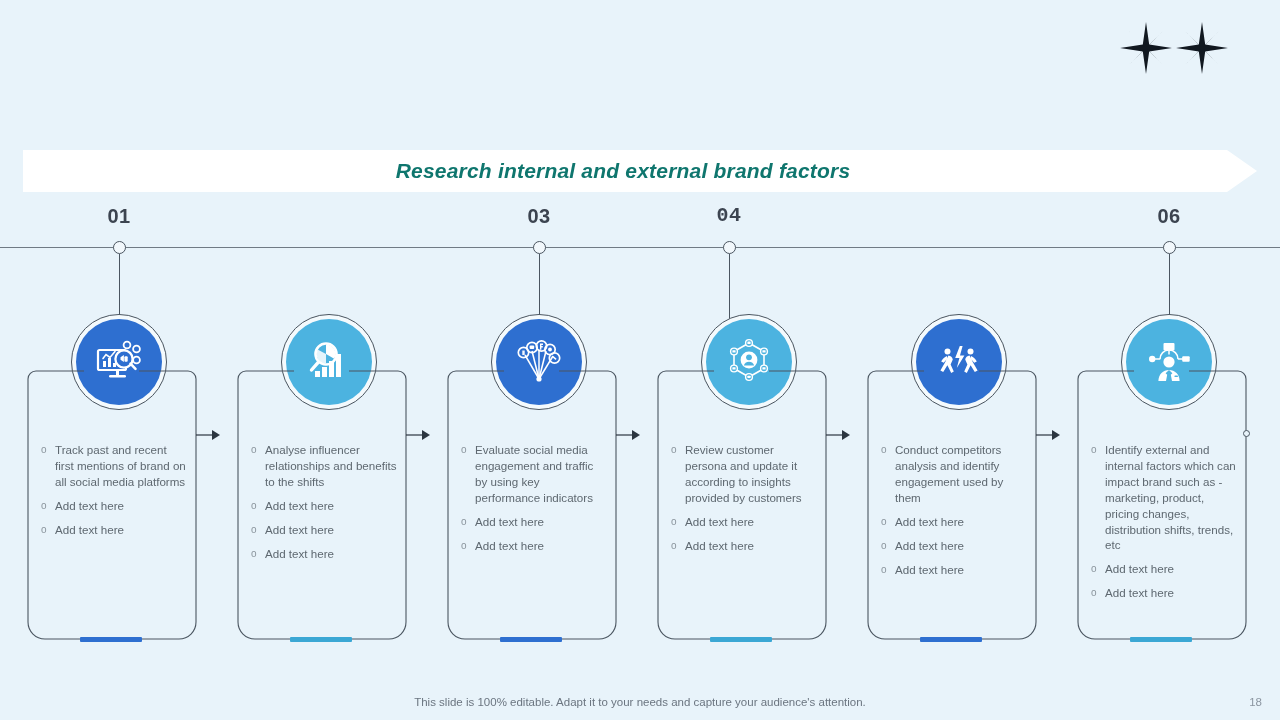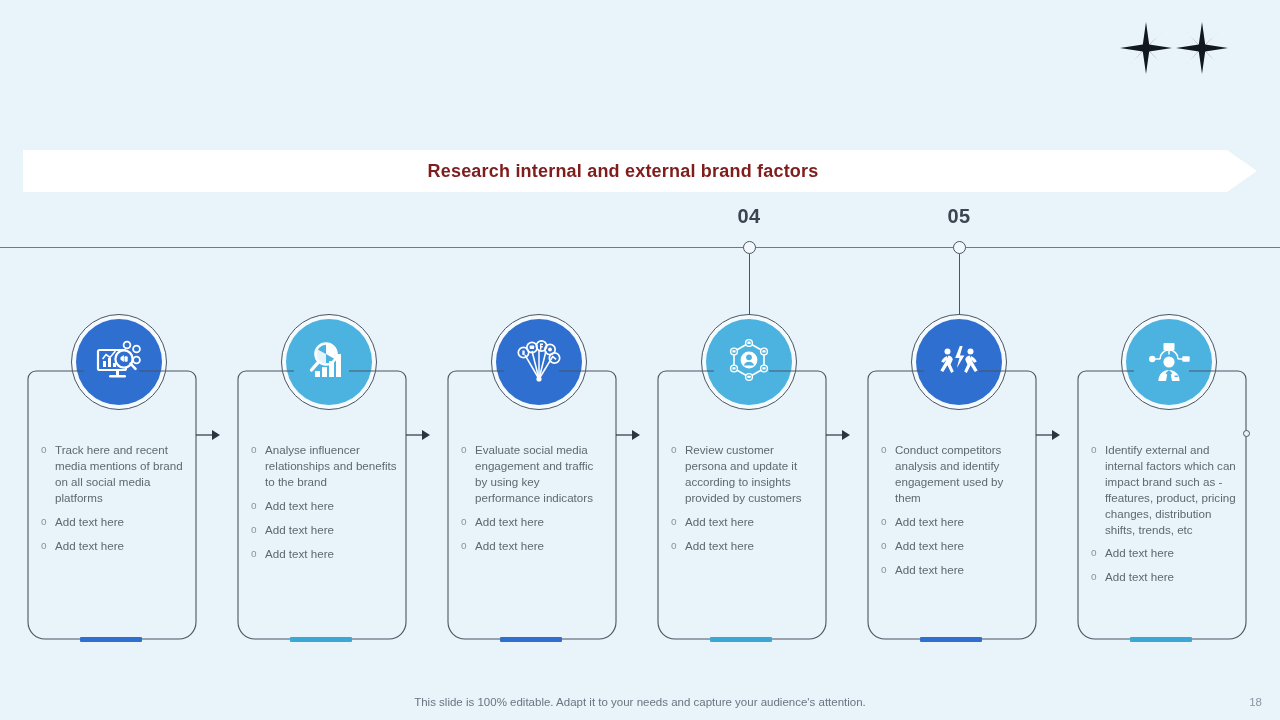--- a/index.html
+++ b/index.html
@@ -28,21 +28,21 @@
   }
 
   
   .banner-wrap{
     position:absolute;left:23px;top:150px;width:1234px;height:42px;
   }
   .banner-bg{position:absolute;inset:0;}
   .banner-text{
     position:absolute;left:0;right:34px;top:0;height:42px;
     display:flex;align-items:center;justify-content:center;
-    font-size:18px;font-weight:bold;color:#7f1d1d;letter-spacing:.2px;
+    font-size:21px;font-weight:bold;color:#0f766e;letter-spacing:.2px;font-style:italic;
   }
 
   
   .axis{
     position:absolute;left:0;top:247px;width:1280px;height:1px;
     background:#5a646e;opacity:.85;
   }
   .step{position:absolute;top:206px;width:210px;}
   .step-num{
     text-align:center;font-size:20px;font-weight:bold;color:#3c4450;
@@ -133,20 +133,25 @@
 
   <div class="banner-wrap">
     <svg class="banner-bg" width="1234" height="42" viewBox="0 0 1234 42" preserveAspectRatio="none">
       <path d="M0,0 H1204 L1234,21 L1204,42 H0 Z" fill="#ffffff"></path>
     </svg>
     <div class="banner-text">Research internal and external brand factors</div>
   </div>
 
   <div class="axis"></div>
 
+  <div class="step" style="left:14px;">
+    <div class="step-num">01</div>
+    <div class="node"></div>
+    <div class="drop"></div>
+  </div>
   <div class="badge" style="left:71px;top:314px;">
     <div class="badge-ring"></div>
     <div class="badge-disc" style="background:#2e6fd0">
       <svg width="50" height="50" viewBox="0 0 50 50">
         <g fill="#ffffff">
           <rect x="4" y="13" width="28" height="20" rx="1.6" fill="none" stroke="#fff" stroke-width="2.2"></rect>
           <rect x="22" y="33" width="3" height="5"></rect>
             <rect x="15" y="38" width="17" height="2.4" rx="1.2"></rect>
           <rect x="9" y="24" width="3" height="6"></rect>
             <rect x="14" y="21" width="3" height="9"></rect>
@@ -164,21 +169,21 @@
       </svg>
     </div>
   </div>
   <div class="card" style="left:27px;top:370px;width:170px;height:270px;">
     <svg class="card-frame" width="170" height="270" viewBox="0 0 170 270">
       <path d="M57 1 H9 a8 8 0 0 0 -8 8 V252 a17 17 0 0 0 17 17 H152 a17 17 0 0 0 17 -17 V9 a8 8 0 0 0 -8 -8 H112" fill="none" stroke="#4a5560" stroke-width="1.1"></path>
     </svg>
     <div class="card-body" style="top:72px;">
       <div class="bullet">
           <span class="dot">o</span>
-          <span class="txt">Track here and recent media mentions of brand on all social media platforms</span>
+          <span class="txt">Track past and recent first mentions of brand on all social media platforms</span>
         </div>
       <div class="bullet">
           <span class="dot">o</span>
           <span class="txt">Add text here</span>
         </div>
       <div class="bullet">
           <span class="dot">o</span>
           <span class="txt">Add text here</span>
         </div>
     </div>
@@ -206,21 +211,21 @@
       </svg>
     </div>
   </div>
   <div class="card" style="left:237px;top:370px;width:170px;height:270px;">
     <svg class="card-frame" width="170" height="270" viewBox="0 0 170 270">
       <path d="M57 1 H9 a8 8 0 0 0 -8 8 V252 a17 17 0 0 0 17 17 H152 a17 17 0 0 0 17 -17 V9 a8 8 0 0 0 -8 -8 H112" fill="none" stroke="#4a5560" stroke-width="1.1"></path>
     </svg>
     <div class="card-body" style="top:72px;">
       <div class="bullet">
           <span class="dot">o</span>
-          <span class="txt">Analyse influencer relationships and benefits to the brand</span>
+          <span class="txt">Analyse influencer relationships and benefits to the shifts</span>
         </div>
       <div class="bullet">
           <span class="dot">o</span>
           <span class="txt">Add text here</span>
         </div>
       <div class="bullet">
           <span class="dot">o</span>
           <span class="txt">Add text here</span>
         </div>
       <div class="bullet">
@@ -228,20 +233,25 @@
           <span class="txt">Add text here</span>
         </div>
     </div>
     <div class="accent" style="left:53px;width:62px;bottom:-2px;background:#3ba7d4"></div>
   </div>
   <svg class="conn" style="left:406px;top:425px;" width="26" height="16" viewBox="0 0 26 16">
     <path d="M0 10 H18" stroke="#2b3540" stroke-width="1.2" fill="none"></path>
     <path d="M16 5 L24 10 L16 15 Z" fill="#2b3540"></path>
   </svg>
 
+  <div class="step" style="left:434px;">
+    <div class="step-num">03</div>
+    <div class="node"></div>
+    <div class="drop"></div>
+  </div>
   <div class="badge" style="left:491px;top:314px;">
     <div class="badge-ring"></div>
     <div class="badge-disc" style="background:#2e6fd0">
       <svg width="50" height="50" viewBox="0 0 50 50">
         <g stroke="#ffffff" stroke-width="1.5" fill="none">
           <path d="M25 42 L11 18"></path>
             <path d="M25 42 L18 14"></path>
             <path d="M25 42 L25 12.5"></path>
           <path d="M25 42 L32 14"></path>
             <path d="M25 42 L39 19"></path>
@@ -282,21 +292,21 @@
           <span class="txt">Add text here</span>
         </div>
     </div>
     <div class="accent" style="left:53px;width:62px;bottom:-2px;background:#2e6fd0"></div>
   </div>
   <svg class="conn" style="left:616px;top:425px;" width="26" height="16" viewBox="0 0 26 16">
     <path d="M0 10 H18" stroke="#2b3540" stroke-width="1.2" fill="none"></path>
     <path d="M16 5 L24 10 L16 15 Z" fill="#2b3540"></path>
   </svg>
 
-  <div class="step" style="left:644px;">
+  <div class="step" style="left:624px;font-family:Liberation Mono, monospace;">
     <div class="step-num">04</div>
     <div class="node"></div>
     <div class="drop"></div>
   </div>
   <div class="badge" style="left:701px;top:314px;">
     <div class="badge-ring"></div>
     <div class="badge-disc" style="background:#4cb3e0">
       <svg width="50" height="50" viewBox="0 0 50 50">
         <path d="M25 6 L40 14.5 V31.5 L25 40 L10 31.5 V14.5 Z" fill="none" stroke="#fff" stroke-width="1.6"></path>
         <circle cx="25" cy="23" r="8.4" fill="#fff"></circle>
@@ -339,25 +349,20 @@
           <span class="txt">Add text here</span>
         </div>
     </div>
     <div class="accent" style="left:53px;width:62px;bottom:-2px;background:#3ba7d4"></div>
   </div>
   <svg class="conn" style="left:826px;top:425px;" width="26" height="16" viewBox="0 0 26 16">
     <path d="M0 10 H18" stroke="#2b3540" stroke-width="1.2" fill="none"></path>
     <path d="M16 5 L24 10 L16 15 Z" fill="#2b3540"></path>
   </svg>
 
-  <div class="step" style="left:854px;">
-    <div class="step-num">05</div>
-    <div class="node"></div>
-    <div class="drop"></div>
-  </div>
   <div class="badge" style="left:911px;top:314px;">
     <div class="badge-ring"></div>
     <div class="badge-disc" style="background:#2e6fd0">
       <svg width="50" height="50" viewBox="0 0 50 50">
         <g fill="#ffffff">
           <path d="M25.8 9 L21.2 21 h4.2 l-2.6 10 7.6 -12.6 h-4.4 L28.6 9 z"></path>
           <circle cx="13.5" cy="14.5" r="3"></circle>
           <path d="M13 19 c-2.6 1.2 -4.6 3 -5.8 5.4 l2.6 1.4 c1 -1.8 2.2 -2.8 3.6 -3.6 z"></path>
           <path d="M14.4 18.6 c2.4 .4 4 1.8 4.4 4 l-2.2 4.8 3.2 7.2 -2.6 1.4 -3.8 -7.8 -4.2 6.8 -2.8 -1.4 4.6 -8 z"></path>
           <path d="M7.4 31.4 l-3 5.2 2.6 1.4 3.2 -5.2z" opacity=".0"></path>
@@ -390,20 +395,25 @@
           <span class="txt">Add text here</span>
         </div>
     </div>
     <div class="accent" style="left:53px;width:62px;bottom:-2px;background:#2e6fd0"></div>
   </div>
   <svg class="conn" style="left:1036px;top:425px;" width="26" height="16" viewBox="0 0 26 16">
     <path d="M0 10 H18" stroke="#2b3540" stroke-width="1.2" fill="none"></path>
     <path d="M16 5 L24 10 L16 15 Z" fill="#2b3540"></path>
   </svg>
 
+  <div class="step" style="left:1064px;">
+    <div class="step-num">06</div>
+    <div class="node"></div>
+    <div class="drop"></div>
+  </div>
   <div class="badge" style="left:1121px;top:314px;">
     <div class="badge-ring"></div>
     <div class="badge-disc" style="background:#4cb3e0">
       <svg width="50" height="50" viewBox="0 0 50 50">
         <g fill="#ffffff">
           <rect x="19.5" y="6" width="11" height="7.5" rx="1"></rect>
           <path d="M19.5 6 h4.4 l1.2 1.6 h-5.6 z" fill="#4cb3e0" opacity=".0"></path>
           <path d="M25 13.5 v4" stroke="#fff" stroke-width="1.5"></path>
           <path d="M16 22 a9 9 0 0 1 18 0" fill="none" stroke="#fff" stroke-width="1.5"></path>
           <path d="M10.5 22 h5.8" stroke="#fff" stroke-width="1.5"></path>
@@ -418,21 +428,21 @@
       </svg>
     </div>
   </div>
   <div class="card" style="left:1077px;top:370px;width:170px;height:270px;">
     <svg class="card-frame" width="170" height="270" viewBox="0 0 170 270">
       <path d="M57 1 H9 a8 8 0 0 0 -8 8 V252 a17 17 0 0 0 17 17 H152 a17 17 0 0 0 17 -17 V9 a8 8 0 0 0 -8 -8 H112" fill="none" stroke="#4a5560" stroke-width="1.1"></path>
     </svg>
     <div class="card-body" style="top:72px;">
       <div class="bullet">
           <span class="dot">o</span>
-          <span class="txt">Identify external and internal factors which can impact brand such as - ffeatures, product, pricing changes, distribution shifts, trends, etc</span>
+          <span class="txt">Identify external and internal factors which can impact brand such as - marketing, product, pricing changes, distribution shifts, trends, etc</span>
         </div>
       <div class="bullet">
           <span class="dot">o</span>
           <span class="txt">Add text here</span>
         </div>
       <div class="bullet">
           <span class="dot">o</span>
           <span class="txt">Add text here</span>
         </div>
     </div>

